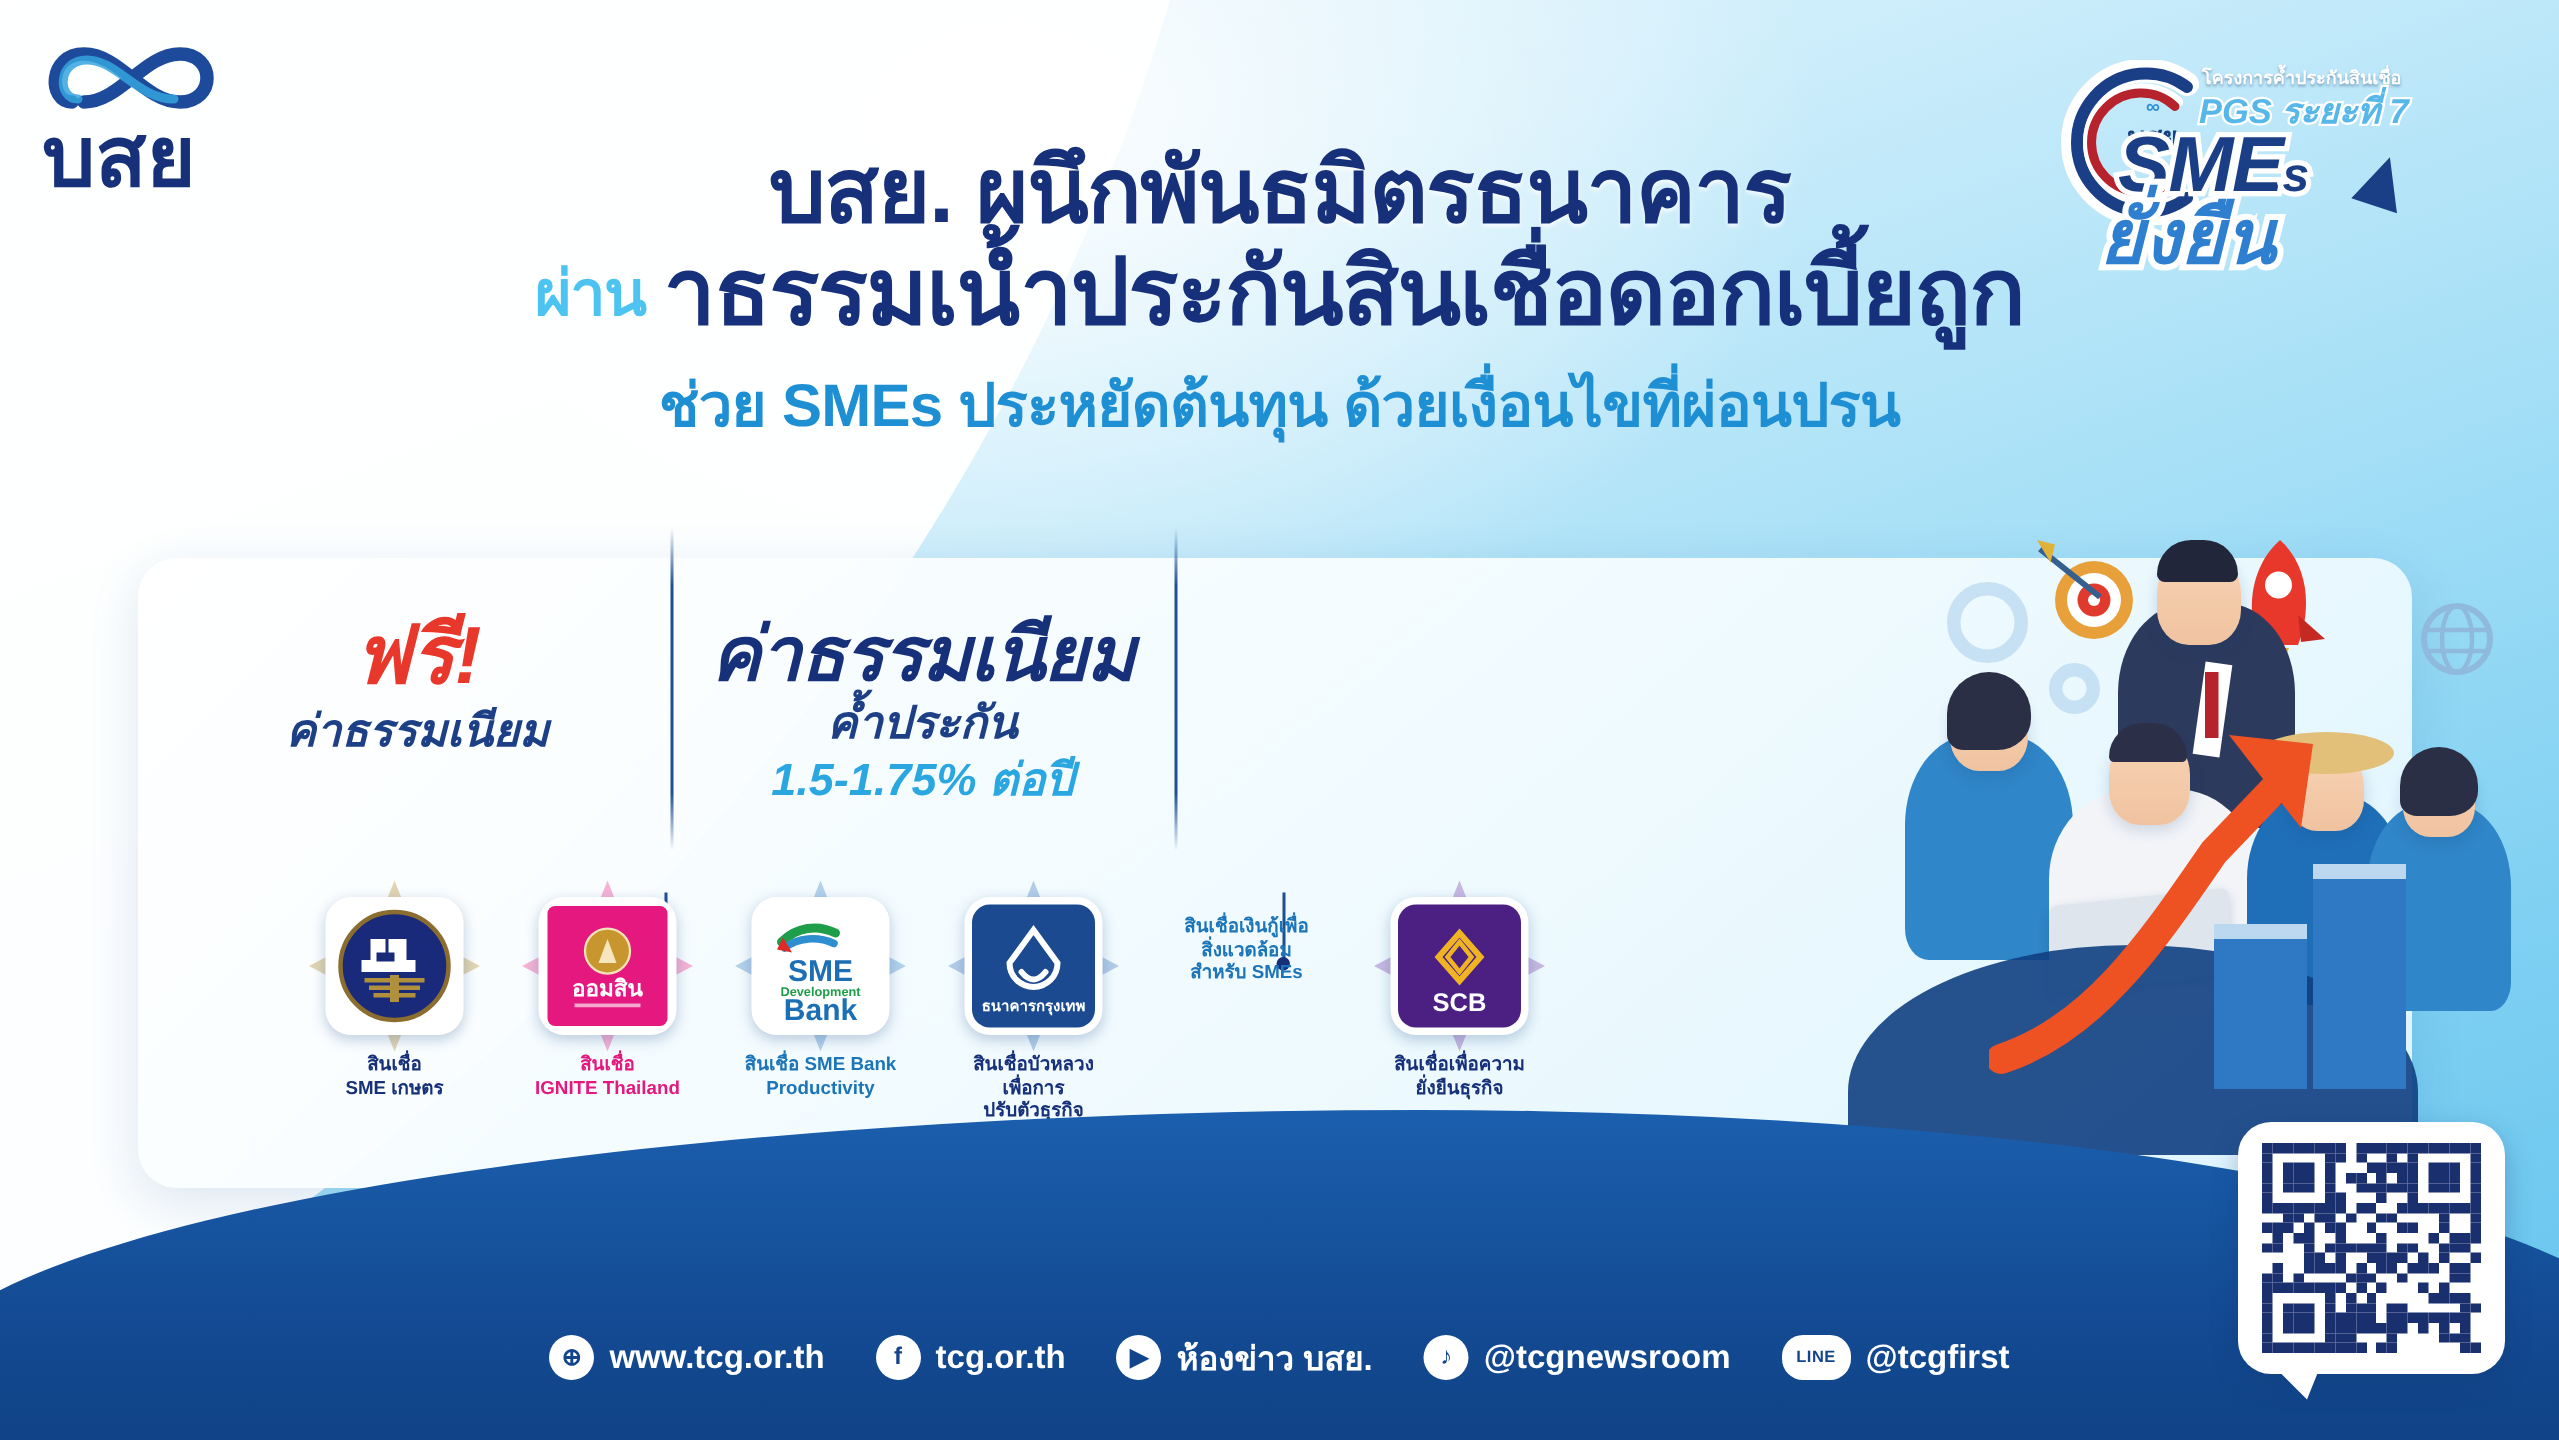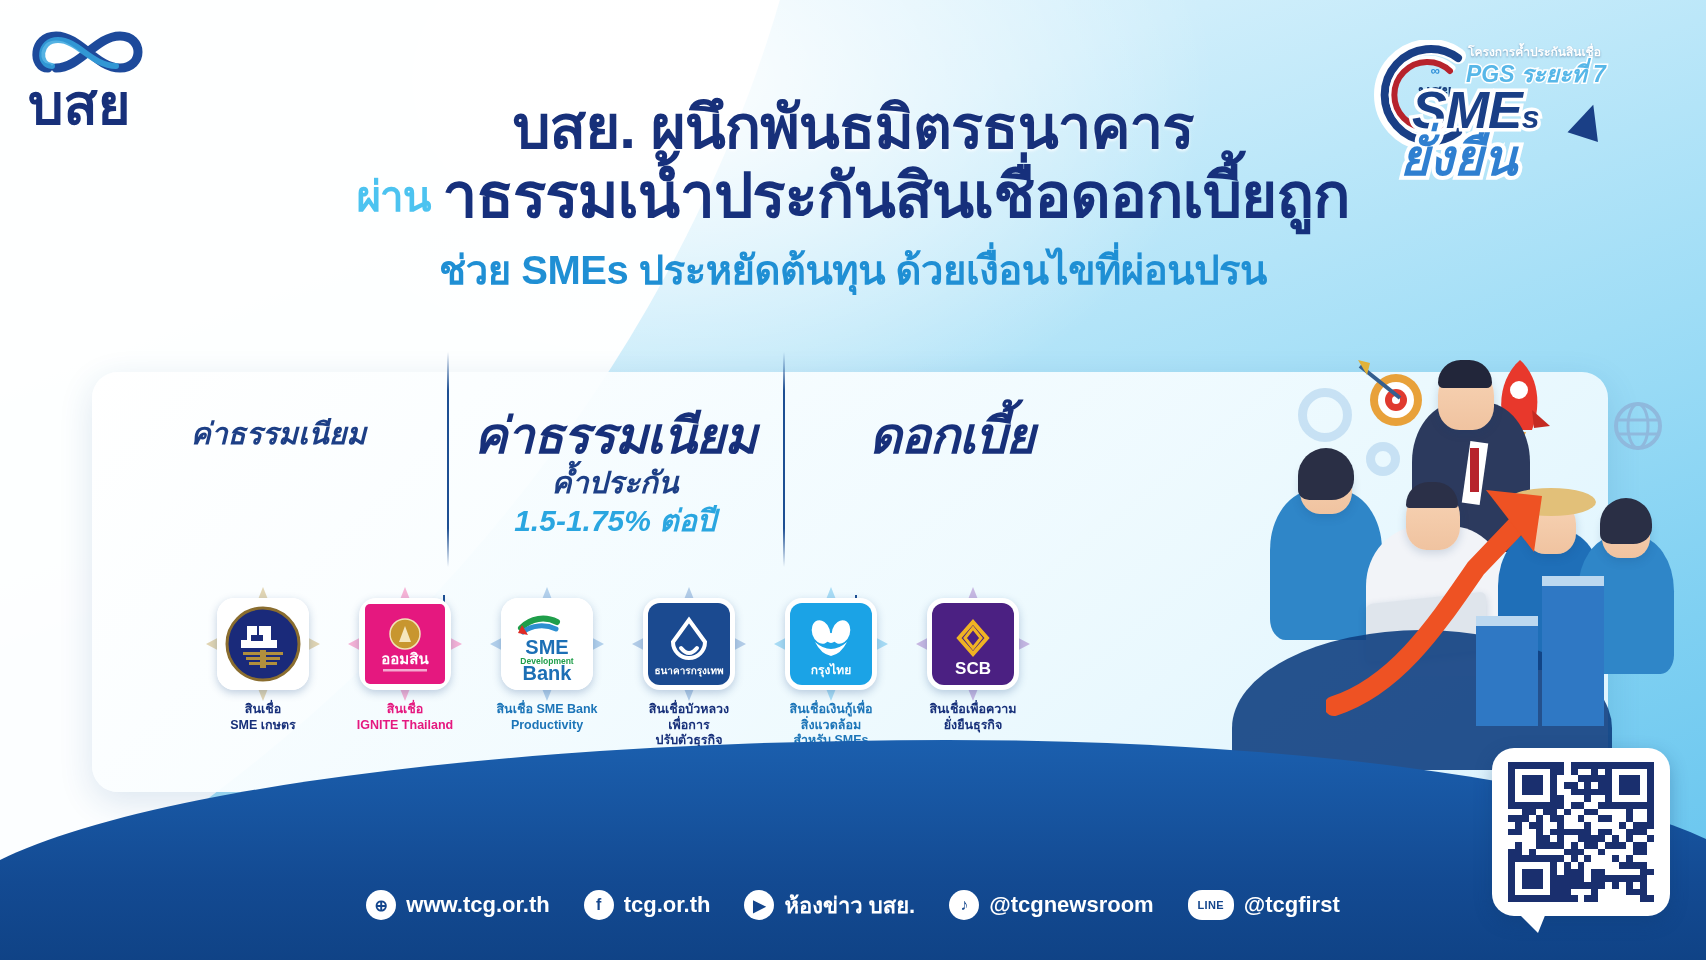--- a/index.html
+++ b/index.html
@@ -254,29 +254,29 @@
     <div class="h-line2">
       <span class="through">ผ่าน</span><span class="main">าธรรมเน้ำประกันสินเชื่อดอกเบี้ยถูก</span>
     </div>
     <div class="h-line3">ช่วย SMEs ประหยัดต้นทุน ด้วยเงื่อนไขที่ผ่อนปรน</div>
   </div>
 
   <div class="card"></div>
 
   <div class="benefits">
     <div class="bcol col1">
+      <div class="b-free">ฟรี!</div>
       <div class="b-mid">ค่าธรรมเนียม</div>
     </div>
     <div class="bcol col2">
       <div class="b-big">ค่าธรรมเนียม</div>
       <div class="b-mid">ค้ำประกัน</div>
       <div class="b-rate">1.5-1.75% ต่อปี</div>
     </div>
     <div class="bcol col3">
-      <div class="b-big">ดอกเบี้ย</div>
     </div>
   </div>
 
   <div class="stem" style="left:443px; top:595px; height:46px;"></div>
   <div class="stem-dot" style="left:439px; top:638px;"></div>
   <div class="stem" style="left:855px; top:595px; height:46px;"></div>
   <div class="stem-dot" style="left:851px; top:638px;"></div>
 
   <div class="banks">
 
@@ -354,34 +354,20 @@
         </div>
       </div>
       <div class="bank-label">
         <div>สินเชื่อบัวหลวง</div>
         <div>เพื่อการ</div>
         <div>ปรับตัวธุรกิจ</div>
       </div>
     </div>
 
     <div class="bank">
-      <div class="bank-petal" style="--petal:#8fd2f2">
-        <div class="bank-tile">
-          <svg viewBox="0 0 92 92">
-            <rect x="5" y="5" width="82" height="82" rx="12" fill="#1ba3e6"></rect>
-            <g fill="#ffffff">
-              <ellipse cx="36" cy="34" rx="9" ry="12" transform="rotate(-18 36 34)"></ellipse>
-              <ellipse cx="56" cy="34" rx="9" ry="12" transform="rotate(18 56 34)"></ellipse>
-              <path d="M30 44 Q46 58 62 44 Q56 56 46 58 Q36 56 30 44z"></path>
-              <circle cx="46" cy="40" r="5"></circle>
-            </g>
-            <text x="46" y="76" text-anchor="middle" font-family="Liberation Sans, sans-serif" font-size="12" font-weight="bold" fill="#ffffff">กรุงไทย</text>
-          </svg>
-        </div>
-      </div>
       <div class="bank-label teal">
         <div>สินเชื่อเงินกู้เพื่อ</div>
         <div>สิ่งแวดล้อม</div>
         <div>สำหรับ SMEs</div>
       </div>
     </div>
 
     <div class="bank">
       <div class="bank-petal" style="--petal:#b9a2d8">
         <div class="bank-tile">

